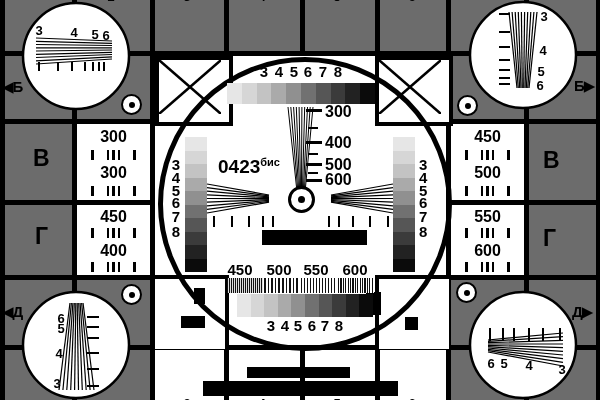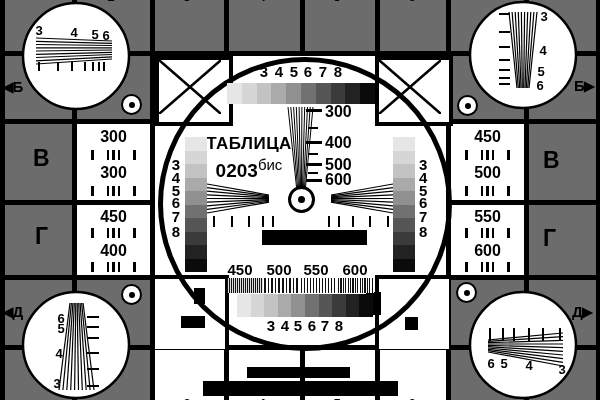--- a/index.html
+++ b/index.html
@@ -131,23 +131,22 @@
   <div class="dash" style="left:306px;top:141px;width:16px;height:3px;"></div>
   <div class="dash" style="left:308px;top:153px;width:10px;height:2px;"></div>
   <div class="dash" style="left:306px;top:163px;width:16px;height:3px;"></div>
   <div class="dash" style="left:308px;top:172px;width:10px;height:2px;"></div>
   <div class="dash" style="left:306px;top:179px;width:16px;height:3px;"></div>
   <span class="wedgelab" style="top:103px;">300</span>
   <span class="wedgelab" style="top:134px;">400</span>
   <span class="wedgelab" style="top:156px;">500</span>
   <span class="wedgelab" style="top:171px;">600</span>
 
-  <div class="title" style="top:134px;font-size:17px;letter-spacing:.5px;">ТАБЛИЦА</div>
   <div class="title" style="top:156px;font-size:19px;">
-    <span>0203</span><span style="font-size:15px;vertical-align:super;font-weight:400;">бис</span>
+    <span>0423</span><span style="font-size:11px;vertical-align:super;font-weight:700;">бис</span>
   </div>
 
   <div class="staircase v" style="left:185px;top:137px;width:22px;height:135px;">
       <div class="step" style="background: rgb(230, 230, 230);"></div>
       <div class="step" style="background: rgb(214, 214, 214);"></div>
       <div class="step" style="background: rgb(195, 195, 195);"></div>
       <div class="step" style="background: rgb(170, 170, 170);"></div>
       <div class="step" style="background: rgb(144, 144, 144);"></div>
       <div class="step" style="background: rgb(113, 113, 113);"></div>
       <div class="step" style="background: rgb(86, 86, 86);"></div>

